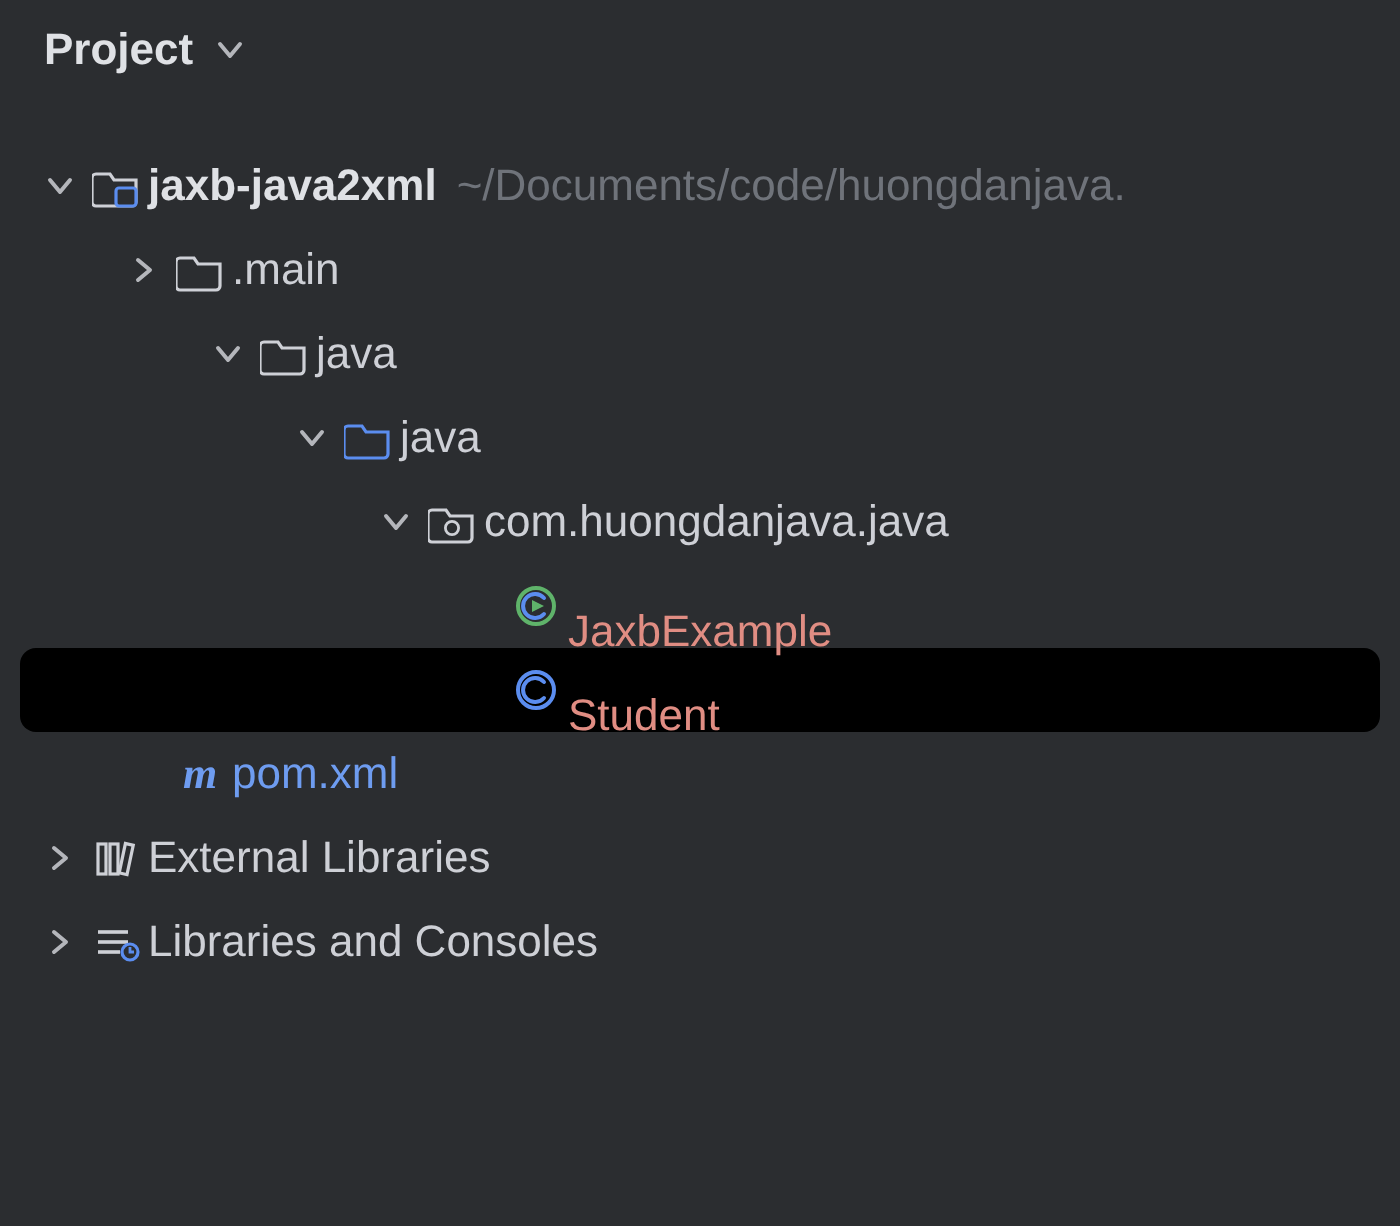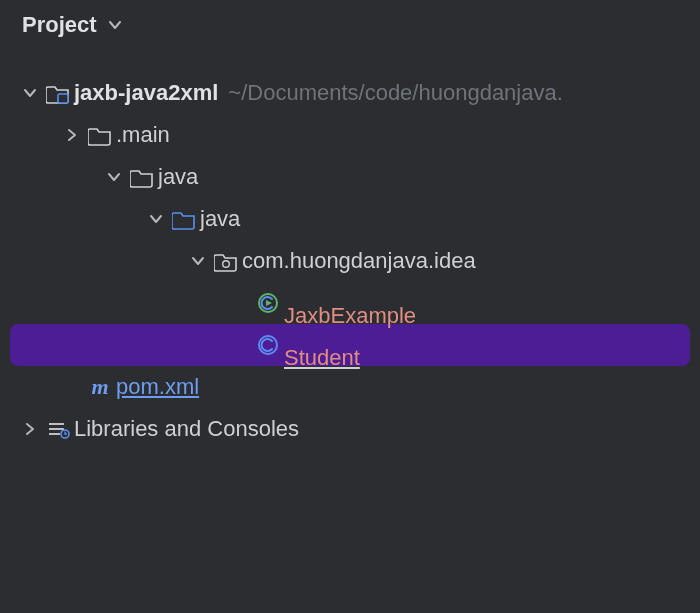--- a/index.html
+++ b/index.html
@@ -23,36 +23,36 @@
   .header-title { font-weight: 600; color: #dfe1e5; }
   .header-chevron { margin-left: 10px; color: #b4b6bb; display:inline-flex; }
 
   .tree { padding: 22px 10px 0 10px; }
   .row {
     display: flex; align-items: center;
     height: 42px;
     border-radius: 8px;
     white-space: nowrap;
   }
-  .row.selected { background: #4c1d95; text-decoration: underline; }
+  .row.selected { background: #000000; }
   .row .indent { flex: 0 0 auto; }
   .arrow {
     width: 28px; flex: 0 0 28px;
     display: inline-flex; align-items: center; justify-content: center;
     color: #b4b6bb;
   }
   .arrow.hidden { visibility: hidden; }
   .icon {
     width: 28px; flex: 0 0 28px;
     display: inline-flex; align-items: center; justify-content: center;
   }
   .label { margin-left: 2px; }
   .label.bold { font-weight: 700; color: #dfe1e5; }
   .label.coral { color: #e08d83; margin-top: 25px; }
-  .label.blue { color: #6e9cf0; text-decoration: underline; }
+  .label.blue { color: #6e9cf0; }
   .path { color: #6f737a; margin-left: 10px; text-align: right; }
 
   svg { display: block; }
 </style>
 </head>
 <body>
 
 <div class="panel">
 
   <div class="header">
@@ -135,21 +135,21 @@
         <svg width="16" height="16" viewBox="0 0 16 16">
             <path d="M3 5 L8 11 L13 5" fill="none" stroke="#b4b6bb" stroke-width="2" stroke-linecap="round" stroke-linejoin="round"></path>
           </svg>
       </span>
       <span class="icon">
         <svg width="24" height="22" viewBox="0 0 24 22">
           <path d="M2 5 h7 l2 3 h11 v11 a2 2 0 0 1 -2 2 h-18 a2 2 0 0 1 -2 -2 v-12 a2 2 0 0 1 2 -2 z" fill="none" stroke="#ced0d6" stroke-width="1.6"></path>
           <circle cx="12" cy="14" r="3.3" fill="none" stroke="#ced0d6" stroke-width="1.4"></circle>
         </svg>
       </span>
-      <span class="label">com.huongdanjava.idea</span>
+      <span class="label">com.huongdanjava.java</span>
     </div>
 
     <div class="row">
       <span class="indent" style="width:216px"></span>
       <span class="arrow hidden">
           <svg width="16" height="16"></svg>
         </span>
       <span class="icon">
         <svg width="24" height="24" viewBox="0 0 24 24">
           <circle cx="12" cy="12" r="9" fill="none" stroke="#5fb36a" stroke-width="2"></circle>
@@ -178,20 +178,36 @@
       <span class="indent" style="width:48px"></span>
       <span class="arrow hidden">
           <svg width="16" height="16"></svg>
         </span>
       <span class="icon" style="color:#6e9cf0;font-style:italic;font-weight:700;font-size:22px;font-family:serif;justify-content:center;">
         <span>m</span>
       </span>
       <span class="label blue">pom.xml</span>
     </div>
 
+    <div class="row">
+      <span class="indent" style="width:6px"></span>
+      <span class="arrow">
+        <svg width="16" height="16" viewBox="0 0 16 16">
+            <path d="M5 3 L11 8 L5 13" fill="none" stroke="#b4b6bb" stroke-width="2" stroke-linecap="round" stroke-linejoin="round"></path>
+          </svg>
+      </span>
+      <span class="icon">
+        <svg width="24" height="22" viewBox="0 0 24 22">
+          <rect x="3" y="4" width="4" height="15" fill="none" stroke="#ced0d6" stroke-width="1.6"></rect>
+          <rect x="9" y="4" width="4" height="15" fill="none" stroke="#ced0d6" stroke-width="1.6"></rect>
+          <rect x="15" y="4" width="4" height="15" fill="none" stroke="#ced0d6" stroke-width="1.6" transform="rotate(12 17 12)"></rect>
+        </svg>
+      </span>
+      <span class="label">External Libraries</span>
+    </div>
 
     <div class="row">
       <span class="indent" style="width:6px"></span>
       <span class="arrow">
         <svg width="16" height="16" viewBox="0 0 16 16">
             <path d="M5 3 L11 8 L5 13" fill="none" stroke="#b4b6bb" stroke-width="2" stroke-linecap="round" stroke-linejoin="round"></path>
           </svg>
       </span>
       <span class="icon">
         <svg width="24" height="22" viewBox="0 0 24 22">

